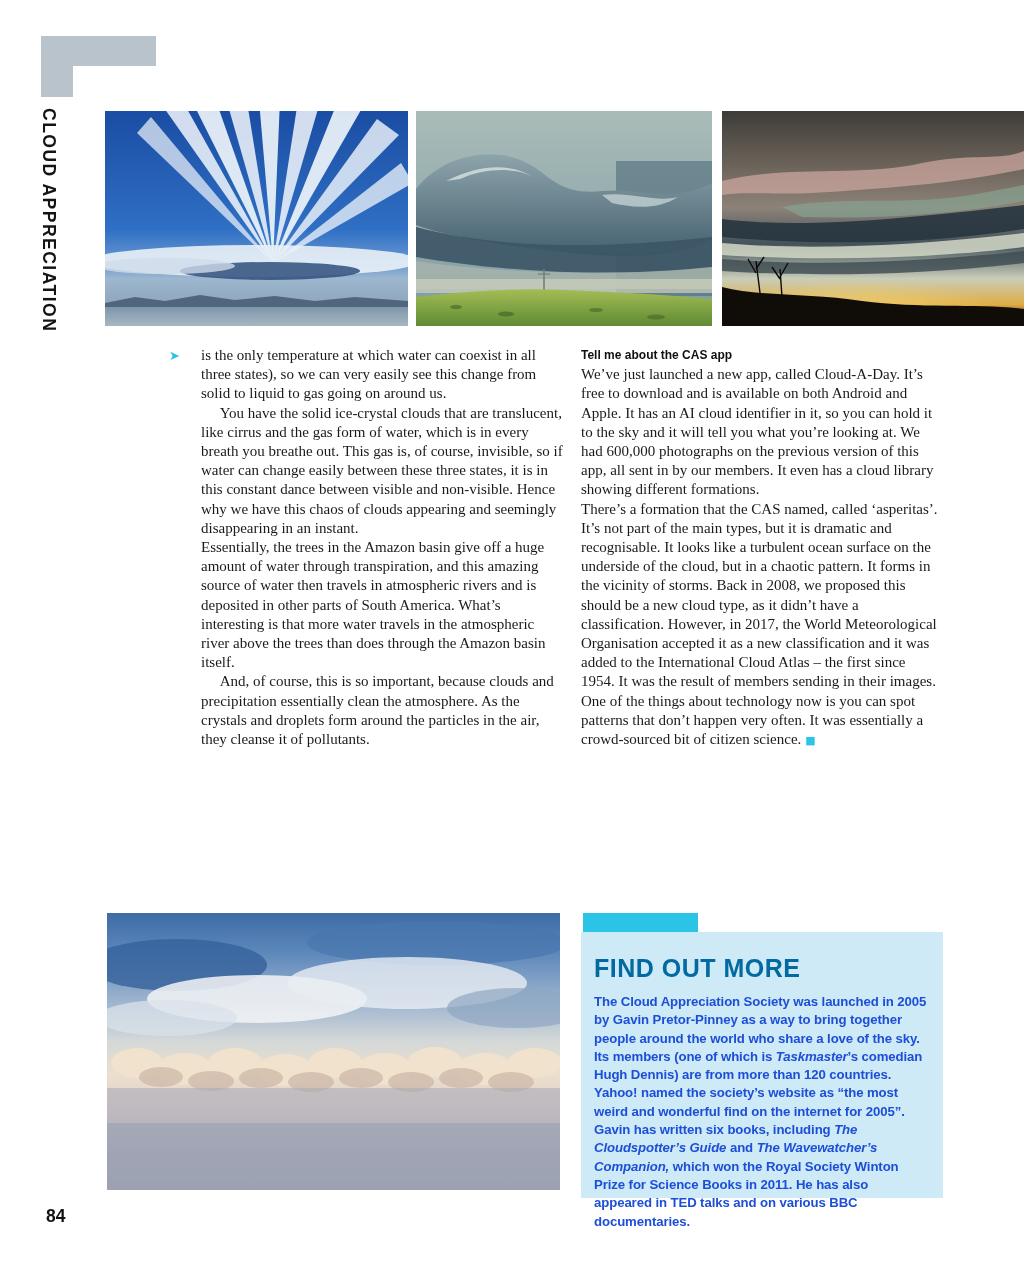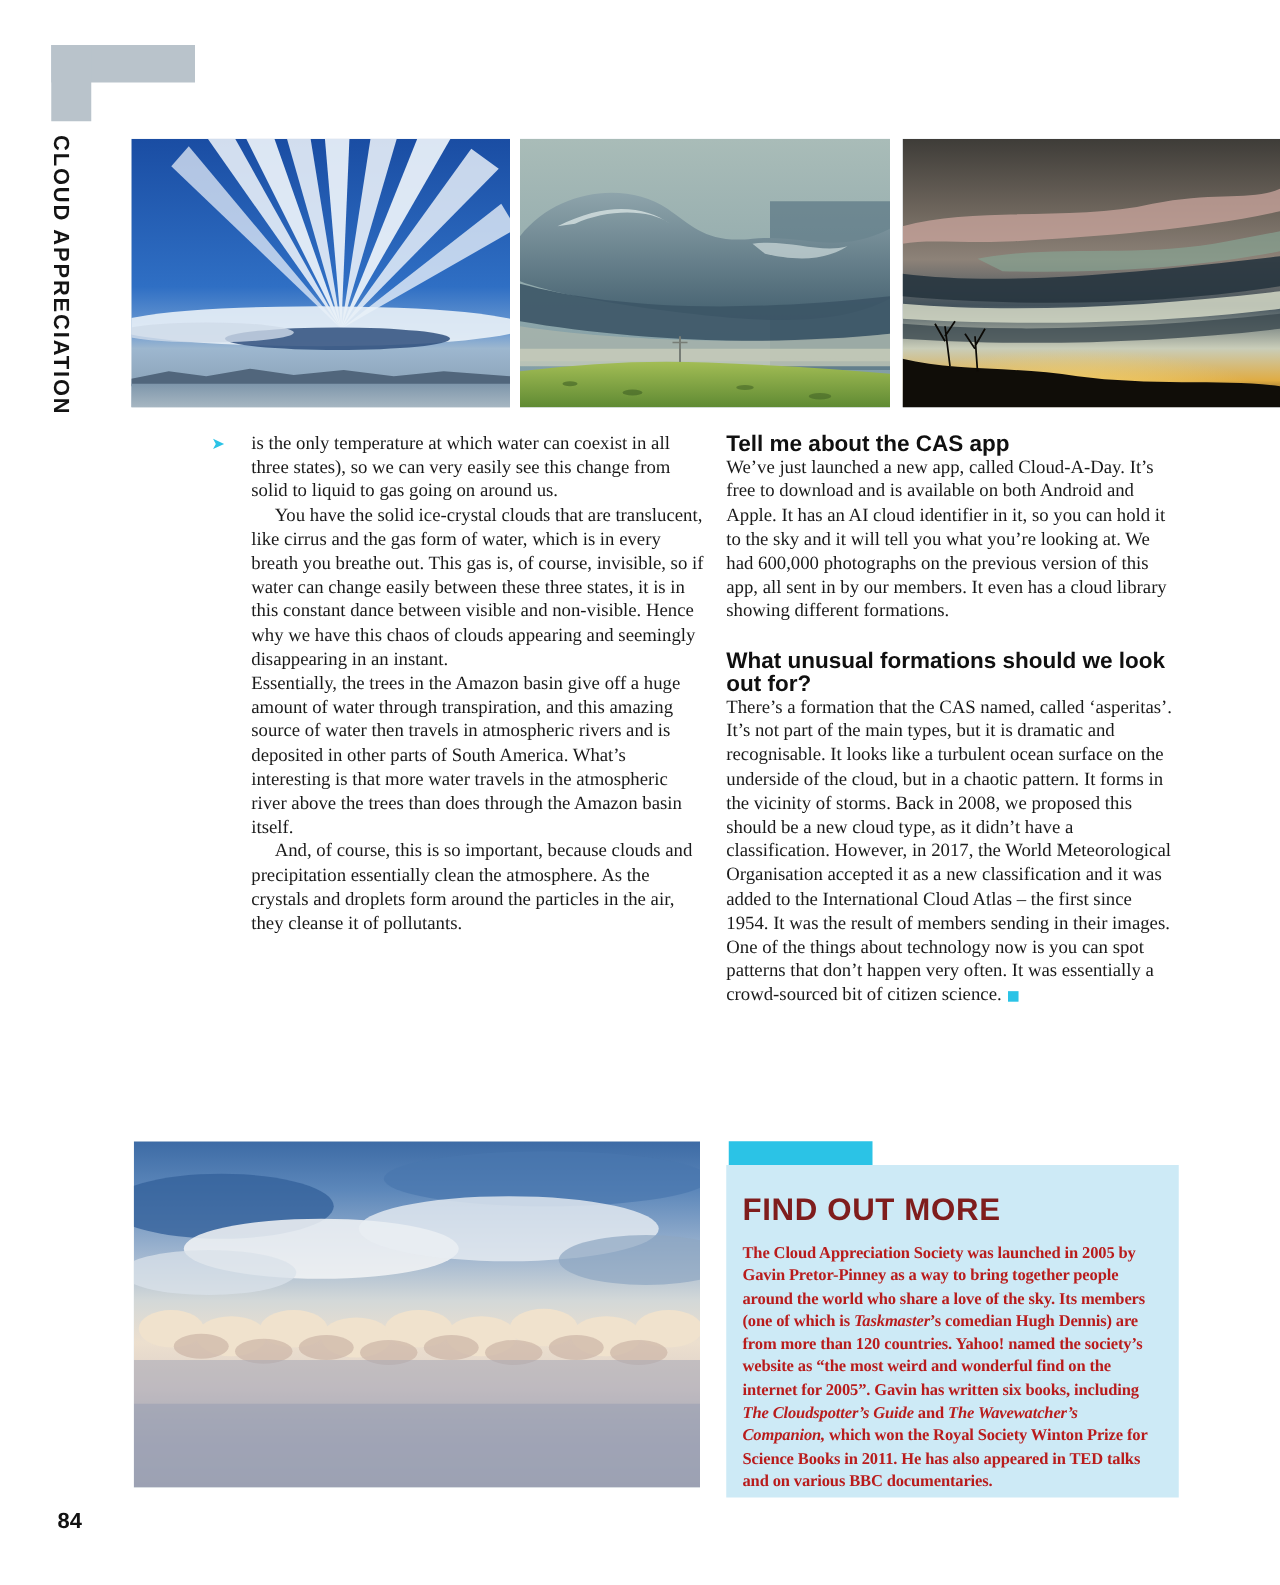--- a/index.html
+++ b/index.html
@@ -28,36 +28,36 @@
 
   
   .col{color:#1a1a1a;font-family:"Liberation Serif","DejaVu Serif",serif;
        font-size:15px;line-height:19.2px;}
   .col1{left:201px;top:346px;width:362px;}
   .col2{left:581px;top:346px;width:357px;}
   .col p{margin:0;}
   .col p.indent{text-indent:1.25em;}
   .qhead{margin:19px 0 0 0 !important;
          font-family:"Liberation Sans",sans-serif;font-weight:bold;
-         font-size:18px;line-height:19.2px;color:#101010;}
+         font-size:12px;line-height:19.2px;color:#101010;}
   .qhead.first{margin-top:0 !important;}
   .lead{position:relative;}
   .lead-marker{position:absolute;left:-32px;top:0px;
                font-family:"DejaVu Sans",sans-serif;font-size:13px;line-height:19px;}
   .endmark{font-family:"DejaVu Sans",sans-serif;font-size:11px;
            letter-spacing:0;padding-left:4px;}
 
   
   .fom-tab{left:583px;top:913px;width:115px;height:30px;}
   .fom-box{left:581px;top:932px;width:362px;height:266px;}
   .fom-inner{padding:22px 16px 0 13px;}
   .fom-title{margin:0 0 10px 0;font-size:25px;font-weight:bold;
-             letter-spacing:0.5px;color:#7f1d1d;}
+             letter-spacing:0.5px;color:#0369a1;}
   .fom-body{margin:0;font-size:13.2px;font-weight:bold;line-height:18.3px;
-            letter-spacing:-0.1px;color:#b91c1c;font-family:Liberation Serif, serif;}
+            letter-spacing:-0.1px;color:#1d4ed8;}
   .fom-body i{font-style:italic;}
 
   .pagenum{left:46px;top:1206px;font-weight:bold;font-size:17.5px;color:#111;}
 </style>
 </head>
 <body>
 
 <div class="abs corner-h" style="background:#b9c3cb"></div>
 <div class="abs corner-v" style="background:#b9c3cb"></div>
 
@@ -169,21 +169,20 @@
     <span class="lead-marker" style="color:#2bc3e6">➤</span><span>is the only temperature at which water can coexist in all three states), so we can very easily see this change from solid to liquid to gas going on around us.</span>
   </p>
   <p class="indent">You have the solid ice-crystal clouds that are translucent, like cirrus and the gas form of water, which is in every breath you breathe out. This gas is, of course, invisible, so if water can change easily between these three states, it is in this constant dance between visible and non-visible. Hence why we have this chaos of clouds appearing and seemingly disappearing in an instant.</p>
   <p>Essentially, the trees in the Amazon basin give off a huge amount of water through transpiration, and this amazing source of water then travels in atmospheric rivers and is deposited in other parts of South America. What’s interesting is that more water travels in the atmospheric river above the trees than does through the Amazon basin itself.</p>
   <p class="indent">And, of course, this is so important, because clouds and precipitation essentially clean the atmosphere. As the crystals and droplets form around the particles in the air, they cleanse it of pollutants.</p>
 </div>
 
 <div class="abs col col2">
   <p class="qhead first">Tell me about the CAS app</p>
   <p>We’ve just launched a new app, called Cloud-A-Day. It’s free to download and is available on both Android and Apple. It has an AI cloud identifier in it, so you can hold it to the sky and it will tell you what you’re looking at. We had 600,000 photographs on the previous version of this app, all sent in by our members. It even has a cloud library showing different formations.</p>
-  <p class="qhead">What unusual formations should we look out for?</p>
   <p><span>There’s a formation that the CAS named, called ‘asperitas’. It’s not part of the main types, but it is dramatic and recognisable. It looks like a turbulent ocean surface on the underside of the cloud, but in a chaotic pattern. It forms in the vicinity of storms. Back in 2008, we proposed this should be a new cloud type, as it didn’t have a classification. However, in 2017, the World Meteorological Organisation accepted it as a new classification and it was added to the International Cloud Atlas – the first since 1954. It was the result of members sending in their images. One of the things about technology now is you can spot patterns that don’t happen very often. It was essentially a crowd-sourced bit of citizen science.</span><span class="endmark" style="color:#2bc3e6">■</span></p>
 </div>
 
 <figure class="abs photo p-bottom" style="margin:0">
   <svg width="453" height="277" viewBox="0 0 453 277">
     <defs>
       <linearGradient id="sky4" x1="0" y1="0" x2="0" y2="1">
         <stop offset="0" stop-color="#3d6ba5"></stop>
           <stop offset="0.14" stop-color="#5c87ba"></stop>
         <stop offset="0.32" stop-color="#9db4cf"></stop>

